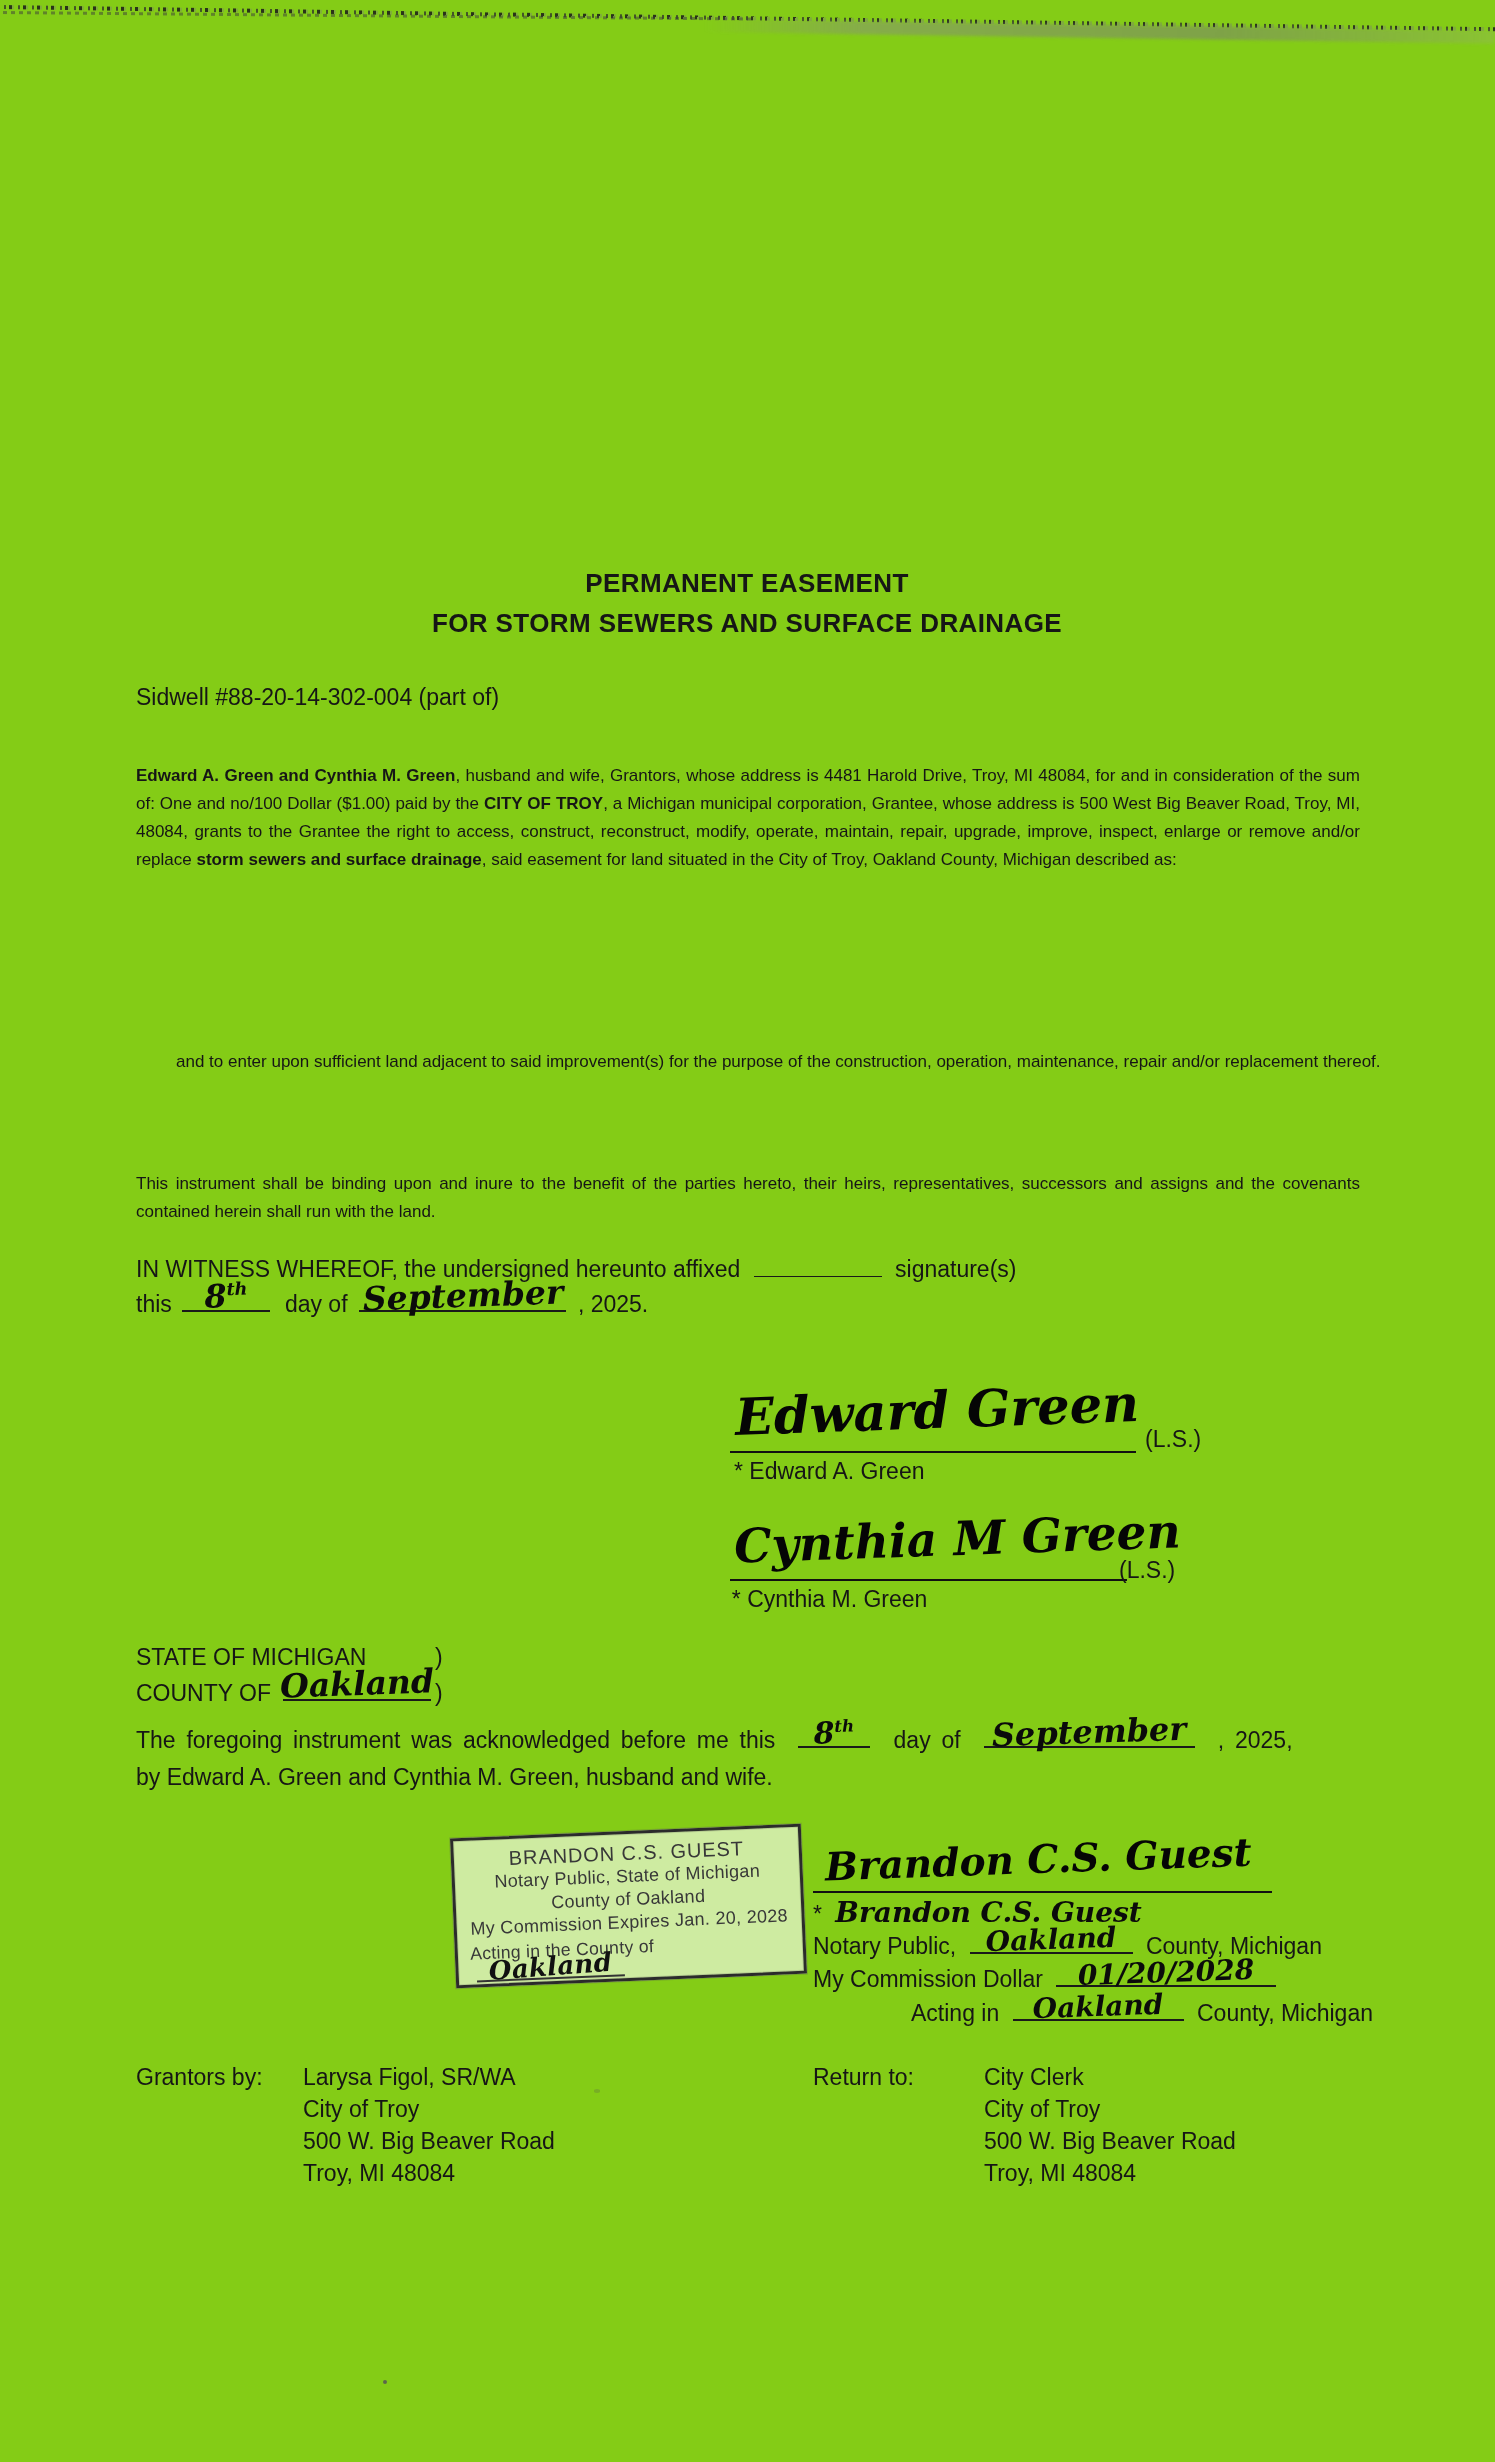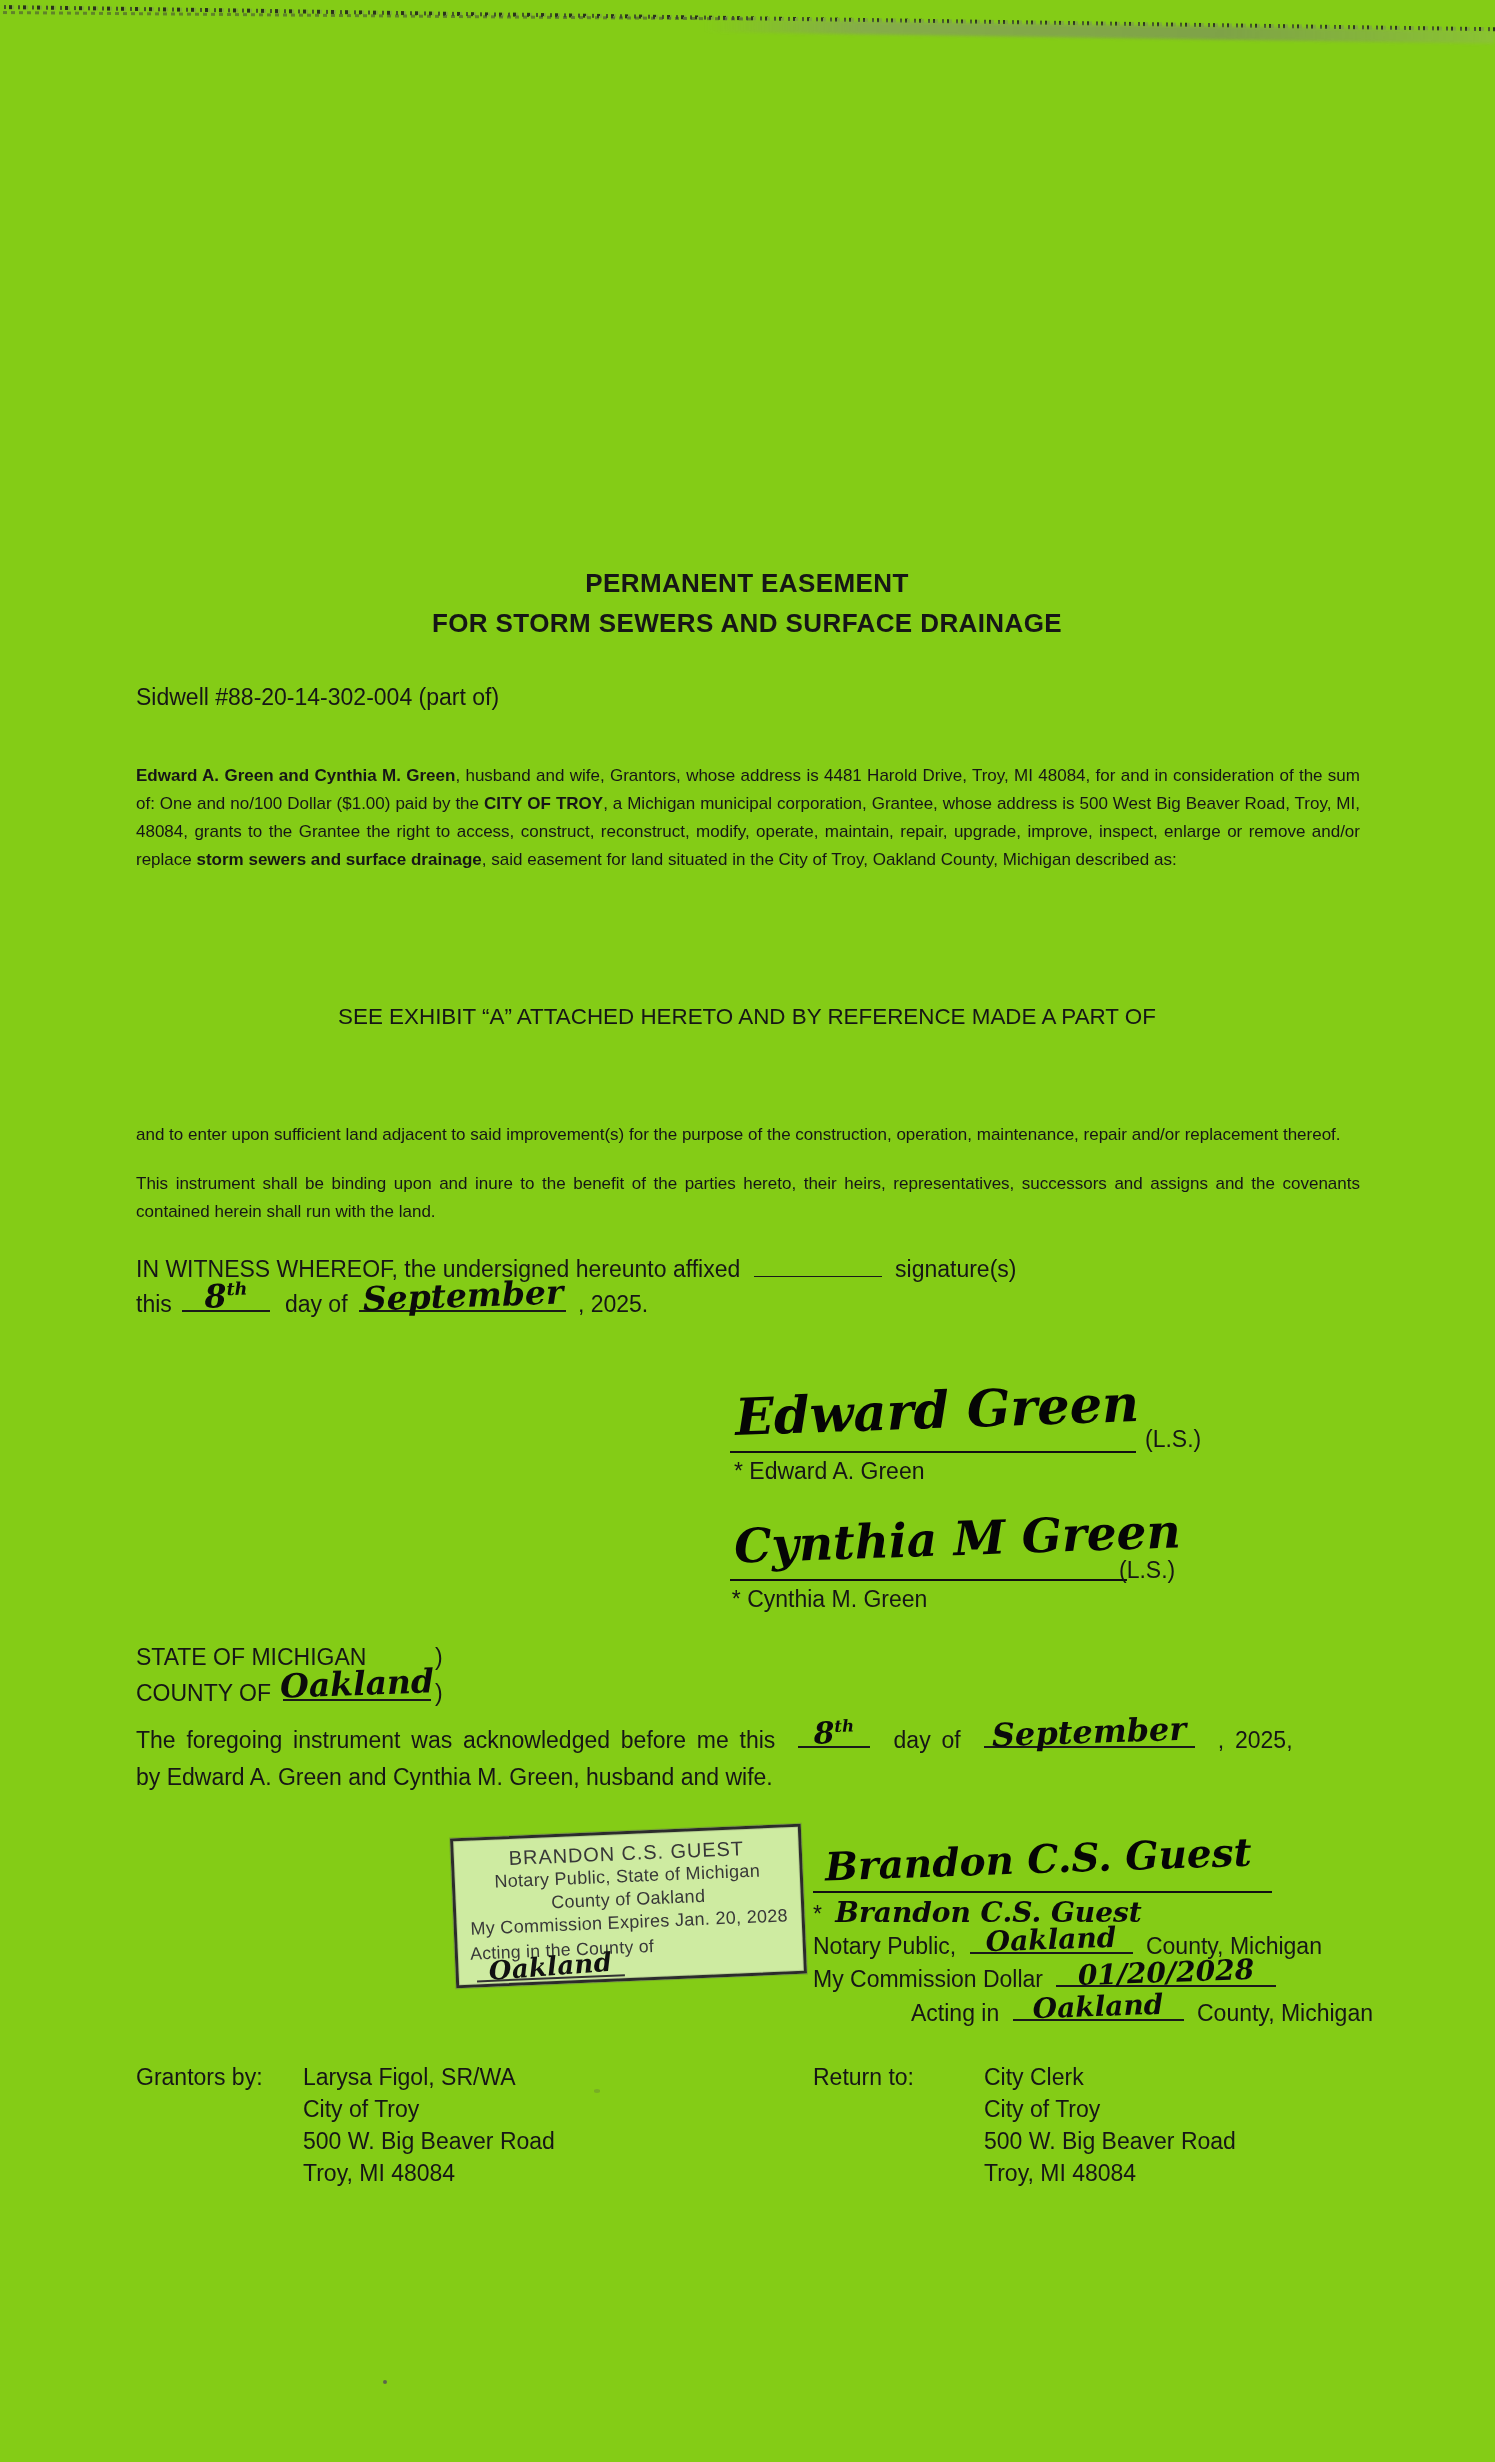--- a/index.html
+++ b/index.html
@@ -111,23 +111,22 @@
 
   <div class="doc-title">
     <div>PERMANENT EASEMENT</div>
     <div>FOR STORM SEWERS AND SURFACE DRAINAGE</div>
   </div>
 
   <div class="abs typed" style="left:136px;top:684px;font-size:23px;">Sidwell #88-20-14-302-004 (part of)</div>
 
   <div class="para" style="top:762px;"><span class="b">Edward A. Green and Cynthia M. Green</span><span>, husband and wife, Grantors, whose address is 4481 Harold Drive, Troy, MI 48084, for and in consideration of the sum of: One and no/100 Dollar ($1.00) paid by the </span><span class="b">CITY OF TROY</span><span>, a Michigan municipal corporation, Grantee, whose address is 500 West Big Beaver Road, Troy, MI, 48084, grants to the Grantee the right to access, construct, reconstruct, modify, operate, maintain, repair, upgrade, improve, inspect, enlarge or remove and/or replace </span><span class="b">storm sewers and surface drainage</span><span>, said easement for land situated in the City of Troy, Oakland County, Michigan described as:</span></div>
 
-  <div class="centerline" style="top:1004px;">SEE EXHIBIT “A” ATTACHED HERETO AND BY REFERENCE MADE A PART OF</div>
-
-  <div class="para" style="top:1121px;">and to enter upon sufficient land adjacent to said improvement(s) for the purpose of the construction, operation, maintenance, repair and/or replacement thereof.</div>
+
+  <div class="para" style="top:1048px;margin-left:40px;">and to enter upon sufficient land adjacent to said improvement(s) for the purpose of the construction, operation, maintenance, repair and/or replacement thereof.</div>
 
   <div class="para" style="top:1170px;">This instrument shall be binding upon and inure to the benefit of the parties hereto, their heirs, representatives, successors and assigns and the covenants contained herein shall run with the land.</div>
 
   <div class="abs typed" style="left:136px;top:1252px;width:1224px;font-size:23px;line-height:35px;">
     <div>
       <span>IN WITNESS WHEREOF, the undersigned hereunto affixed</span>
       <span class="blank empty" style="width:128px;margin:0 7px;"></span>
       <span>signature(s)</span>
     </div>
     <div>

